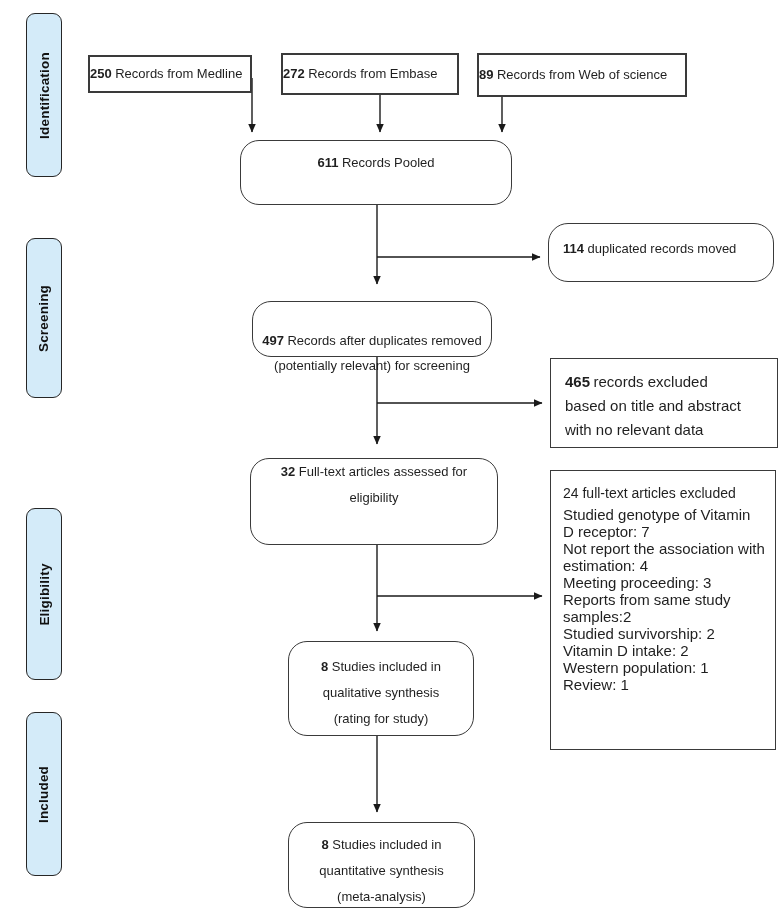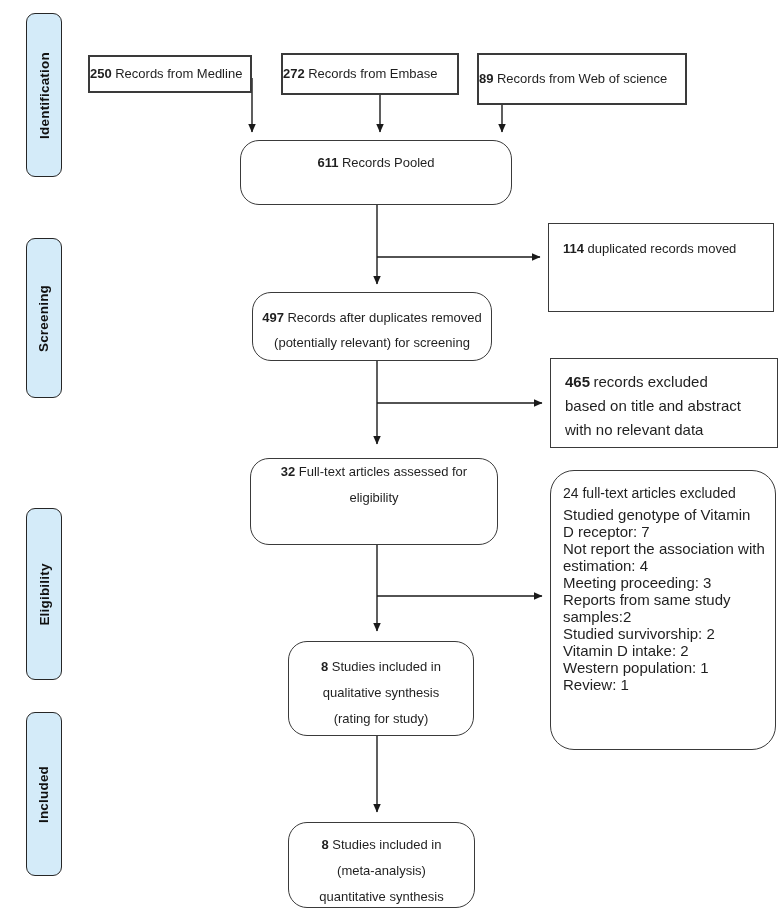--- a/index.html
+++ b/index.html
@@ -63,64 +63,64 @@
   <div class="stage" style="top:712px;height:164px;">
     <span>Included</span>
   </div>
 
   <div class="box thick flexc" style="left:88px;top:40px;width:164px;height:38px;">
     <div><span class="num">250</span><span>Records from Medline</span></div>
   </div>
   <div class="box thick flexc" style="left:281px;top:38px;width:178px;height:42px;">
     <div><span class="num">272</span><span>Records from Embase</span></div>
   </div>
-  <div class="box thick flexc" style="left:477px;top:38px;width:210px;height:52px;">
+  <div class="box thick flexc" style="left:477px;top:38px;width:210px;height:44px;">
     <div><span class="num">89</span><span>Records from Web of science</span></div>
   </div>
 
   <div class="box center" style="left:240px;top:140px;width:272px;height:65px;padding-top:13px;">
     <span class="num">611</span><span>Records Pooled</span>
   </div>
 
-  <div class="box" style="left:548px;top:223px;width:226px;height:89px;padding:16px 12px 0 14px;">
+  <div class="box" style="left:548px;top:223px;width:226px;height:59px;padding:16px 12px 0 14px;border-radius:20px;">
     <span class="num">114</span><span>duplicated records moved</span>
   </div>
 
-  <div class="box center" style="left:252px;top:292px;width:240px;height:69px;padding-top:12px;line-height:25px;">
+  <div class="box center" style="left:252px;top:301px;width:240px;height:56px;padding-top:26px;line-height:25px;">
     <div><span class="num">497</span><span>Records after duplicates removed</span></div>
     <div>(potentially relevant) for screening</div>
   </div>
 
   <div class="box" style="left:550px;top:358px;width:228px;height:90px;padding:11px 10px 0 14px;font-size:15px;line-height:24px;">
     <div><span class="num">465</span><span>records excluded</span></div>
     <div>based on title and abstract with no relevant data</div>
   </div>
 
   <div class="box center" style="left:250px;top:458px;width:248px;height:87px;line-height:26px;">
     <div><span class="num">32</span><span>Full-text articles assessed for</span></div>
     <div>eligibility</div>
   </div>
 
-  <div class="box" style="left:550px;top:470px;width:226px;height:280px;padding:10px 10px 0 12px;border-radius:24px;">
+  <div class="box" style="left:550px;top:470px;width:226px;height:280px;padding:10px 10px 0 12px;">
     <div class="ex-title">24 full-text articles excluded</div>
     <div class="reason">Studied genotype of Vitamin D receptor: 7</div>
     <div class="reason">Not report the association with estimation: 4</div>
     <div class="reason">Meeting proceeding: 3</div>
     <div class="reason">Reports from same study samples:2</div>
     <div class="reason">Studied survivorship: 2</div>
     <div class="reason">Vitamin D intake: 2</div>
     <div class="reason">Western population: 1</div>
     <div class="reason">Review: 1</div>
   </div>
 
   <div class="box center" style="left:288px;top:641px;width:186px;height:95px;padding-top:12px;line-height:26px;">
     <div><span class="num">8</span><span>Studies included in</span></div>
     <div>qualitative synthesis</div>
     <div>(rating for study)</div>
   </div>
 
   <div class="box center" style="left:288px;top:822px;width:187px;height:86px;padding-top:9px;line-height:26px;">
     <div><span class="num">8</span><span>Studies included in</span></div>
+    <div>quantitative synthesis</div>
     <div>(meta-analysis)</div>
-    <div>quantitative synthesis</div>
   </div>
 
 </div>
 
 </body></html>

